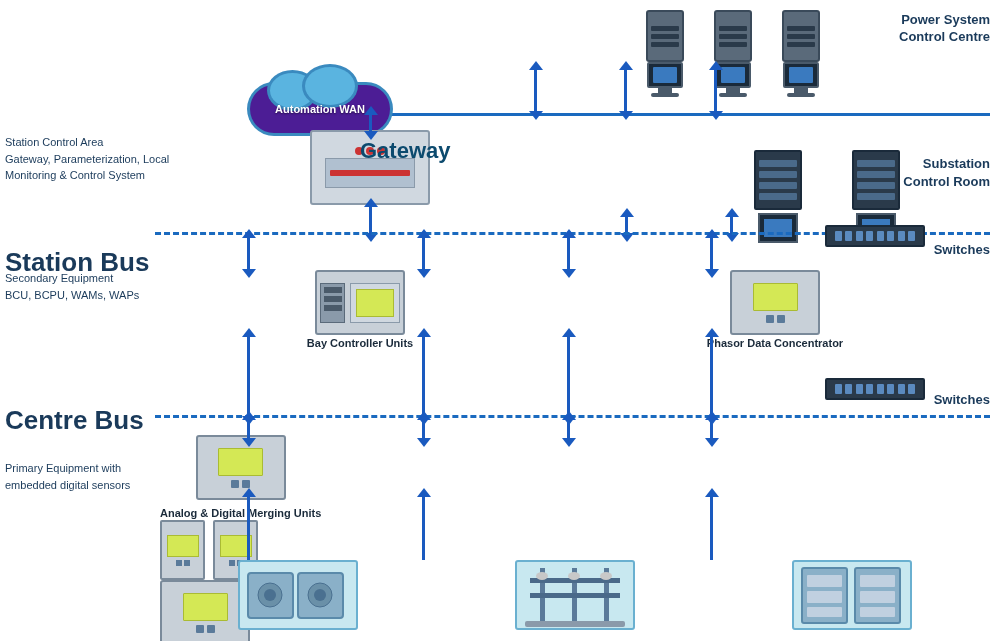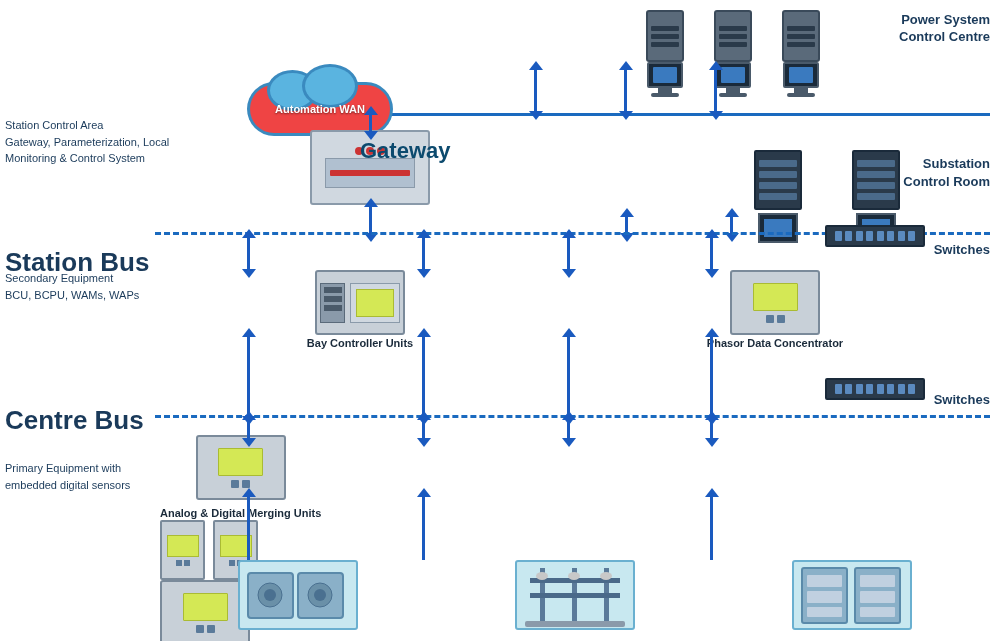--- a/index.html
+++ b/index.html
@@ -94,21 +94,21 @@
     .wan-cloud {
       position: absolute;
       top: 85px;
       left: 250px;
       width: 150px;
       height: 55px;
     }
     .wan-cloud-shape {
       width: 140px;
       height: 48px;
-      background: #ef4444;
+      background: #4c1d95;
       border-radius: 50px;
       display: flex;
       align-items: center;
       justify-content: center;
       position: relative;
       box-shadow: 0 0 0 3px #3a8abf;
     }
     .wan-cloud-shape::before {
       content: '';
       position: absolute;
@@ -197,21 +197,21 @@
       top: 138px;
       left: 360px;
       font-size: 22px;
       font-weight: bold;
       color: #0c4a6e;
     }
 
     
     .station-control-label {
       position: absolute;
-      top: 117px;
+      top: 134px;
       left: 5px;
       font-size: 11px;
       color: #1a3a5a;
       line-height: 1.5;
     }
 
     
     .substation-devices {
       position: absolute;
       top: 150px;

